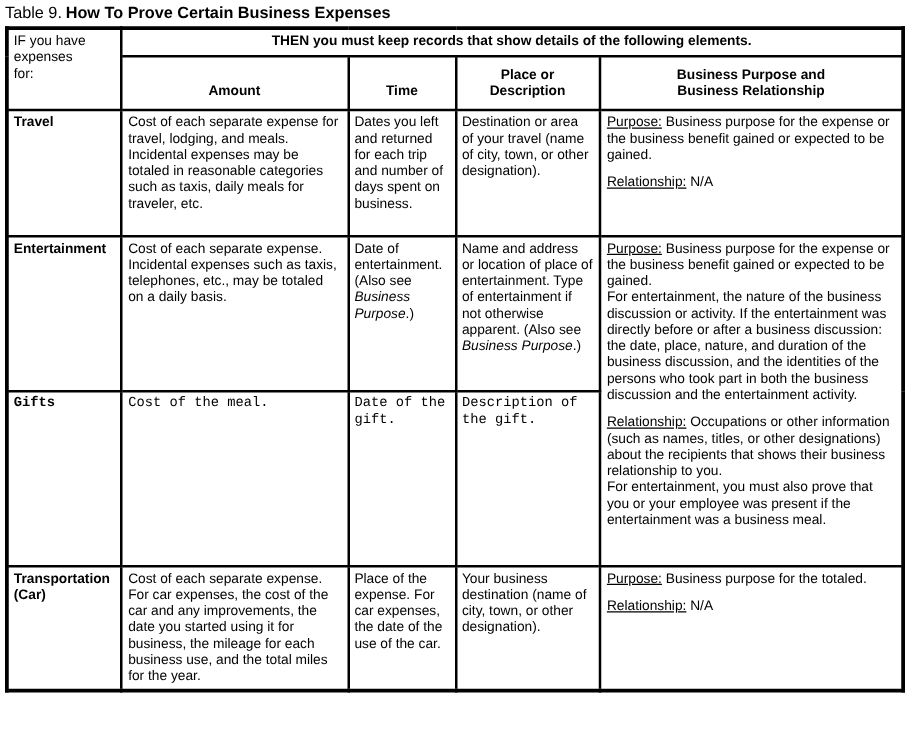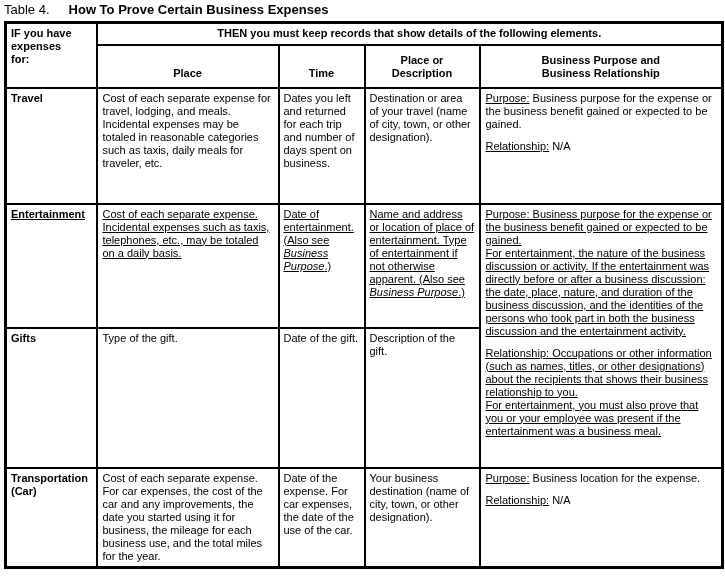--- a/index.html
+++ b/index.html
@@ -12,47 +12,47 @@
   }
   .page { padding: 2px 4px 0 4px; }
 
   .table-title {
     font-size: 13px;
     line-height: 16px;
     margin: 0 0 3px 0;
     white-space: nowrap;
   }
   .title-prefix { font-weight: normal; }
-  .title-main  { font-weight: bold; margin-left: 19px; }
+  .title-main  { font-weight: bold; margin-left: 3px; }
 
   table.expenses-table {
     border-collapse: collapse;
     table-layout: fixed;
     width: 717px;
     border: 3px solid #000;
   }
   .expenses-table td {
     border: 2px solid #000;
     vertical-align: top;
     font-size: 11px;
     line-height: 13px;
     padding: 3px 5px 3px 5px;
     overflow: hidden;
     word-wrap: break-word;
   }
 
   tr.hdr-row-1 { height: 22px; }
   tr.hdr-row-2 { height: 43px; }
-  tr.row-travel { height: 116px; }
-  tr.row-entertainment { height: 124px; text-decoration: underline; }
-  tr.row-gifts { height: 140px; }
+  tr.row-travel { height: 101px; }
+  tr.row-entertainment { height: 124px; }
+  tr.row-gifts { height: 140px; font-family: Liberation Mono, monospace; }
   tr.row-transportation { height: 76px; }
 
   td.corner-cell {
-    font-weight: bold;
+    font-weight: normal;
     white-space: pre-line;
     vertical-align: top;
     padding: 3px 4px;
   }
   td.then-cell {
     font-weight: bold;
     text-align: center;
     vertical-align: middle;
     padding: 2px 4px;
     margin-top: 24px;
@@ -74,42 +74,42 @@
   .u  { text-decoration: underline; }
   .it { font-style: italic; }
   .para-gap { margin-top: 9px; }
 </style>
 </head>
 <body>
 
 <div class="page">
 
   <div class="table-title">
-    <span class="title-prefix">Table 4.</span><span class="title-main">How To Prove Certain Business Expenses</span>
+    <span class="title-prefix">Table 9.</span><span class="title-main">How To Prove Certain Business Expenses</span>
   </div>
 
   <table class="expenses-table">
     <colgroup>
       <col style="width:91px">
       <col style="width:182px">
       <col style="width:86px">
       <col style="width:115px">
       <col style="width:243px">
     </colgroup>
 
     <tbody>
         <tr class="hdr-row-1">
       <td rowspan="2" class="corner-cell">IF you have
 expenses
 for:</td>
       <td colspan="4" class="then-cell">THEN you must keep records that show details of the following elements.</td>
     </tr>
 
     <tr class="hdr-row-2">
-      <td class="col-head">Place</td>
+      <td class="col-head">Amount</td>
       <td class="col-head">Time</td>
       <td class="col-head">Place or
 Description</td>
       <td class="col-head">Business Purpose and
 Business Relationship</td>
     </tr>
 
     <tr class="row-travel">
       <td class="cat-cell">Travel</td>
       <td class="amount-cell">Cost of each separate expense for travel, lodging, and meals. Incidental expenses may be totaled in reasonable categories such as taxis, daily meals for traveler, etc.</td>
@@ -129,31 +129,31 @@
       <td rowspan="2" class="purpose-cell">
         <div class="para"><span class="u">Purpose:</span><span> Business purpose for the expense or the business benefit gained or expected to be gained.</span></div>
         <div class="para">For entertainment, the nature of the business discussion or activity. If the entertainment was directly before or after a business discussion: the date, place, nature, and duration of the business discussion, and the identities of the persons who took part in both the business discussion and the entertainment activity.</div>
         <div class="para para-gap"><span class="u">Relationship:</span><span> Occupations or other information (such as names, titles, or other designations) about the recipients that shows their business relationship to you.</span></div>
         <div class="para">For entertainment, you must also prove that you or your employee was present if the entertainment was a business meal.</div>
       </td>
     </tr>
 
     <tr class="row-gifts">
       <td class="cat-cell">Gifts</td>
-      <td class="amount-cell">Type of the gift.</td>
+      <td class="amount-cell">Cost of the meal.</td>
       <td class="time-cell">Date of the gift.</td>
       <td class="place-cell">Description of the gift.</td>
     </tr>
 
     <tr class="row-transportation">
       <td class="cat-cell">Transportation
 (Car)</td>
       <td class="amount-cell">Cost of each separate expense. For car expenses, the cost of the car and any improvements, the date you started using it for business, the mileage for each business use, and the total miles for the year.</td>
-      <td class="time-cell">Date of the expense. For car expenses, the date of the use of the car.</td>
+      <td class="time-cell">Place of the expense. For car expenses, the date of the use of the car.</td>
       <td class="place-cell">Your business destination (name of city, town, or other designation).</td>
       <td class="purpose-cell">
-        <div class="para"><span class="u">Purpose:</span><span> Business location for the expense.</span></div>
+        <div class="para"><span class="u">Purpose:</span><span> Business purpose for the totaled.</span></div>
         <div class="para para-gap"><span class="u">Relationship:</span><span> N/A</span></div>
       </td>
     </tr>
   </tbody>
     </table>
 </div>
 
 </body></html>

